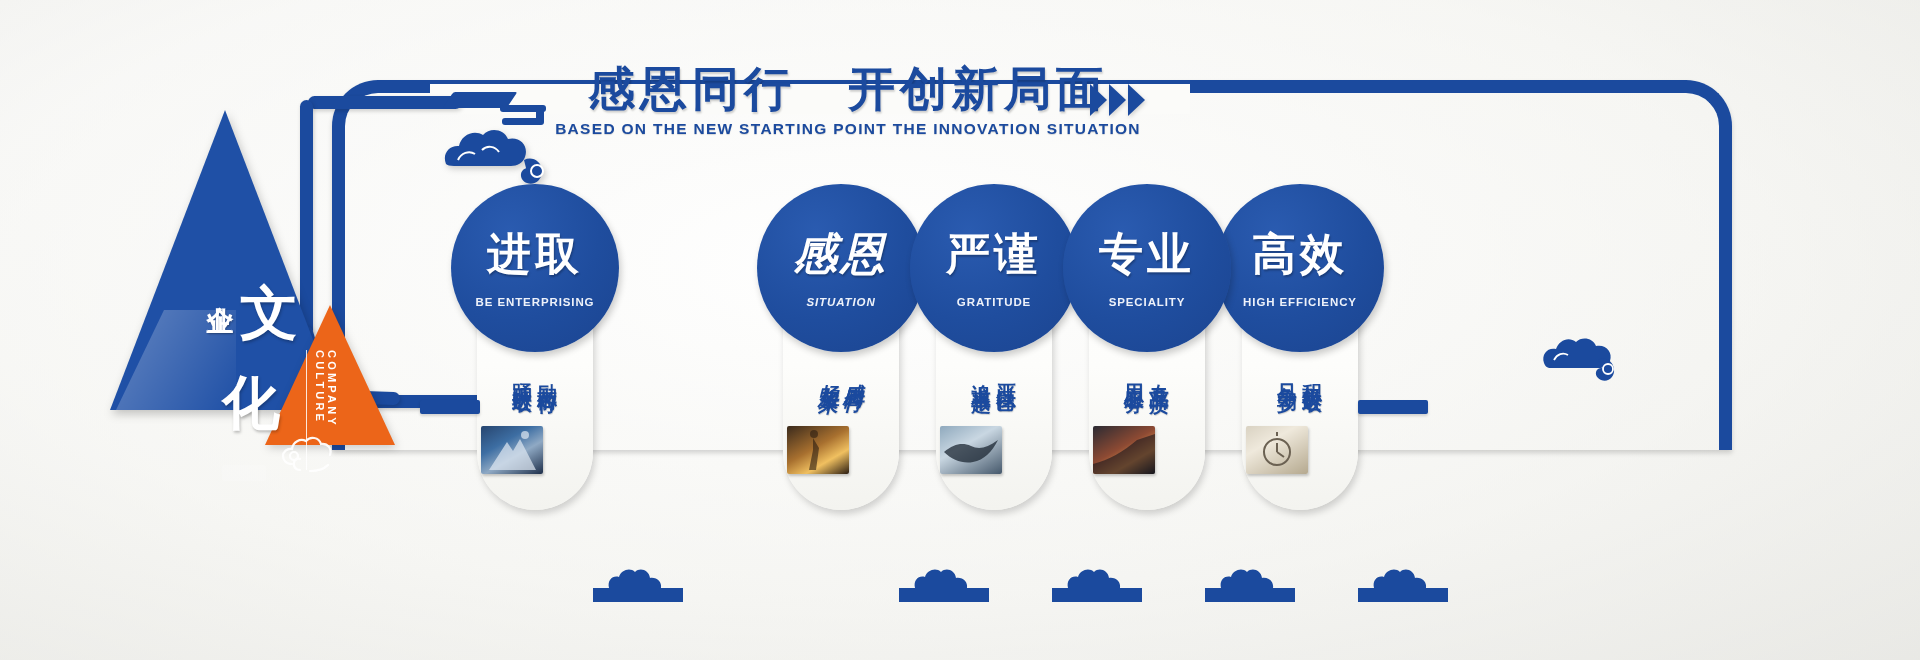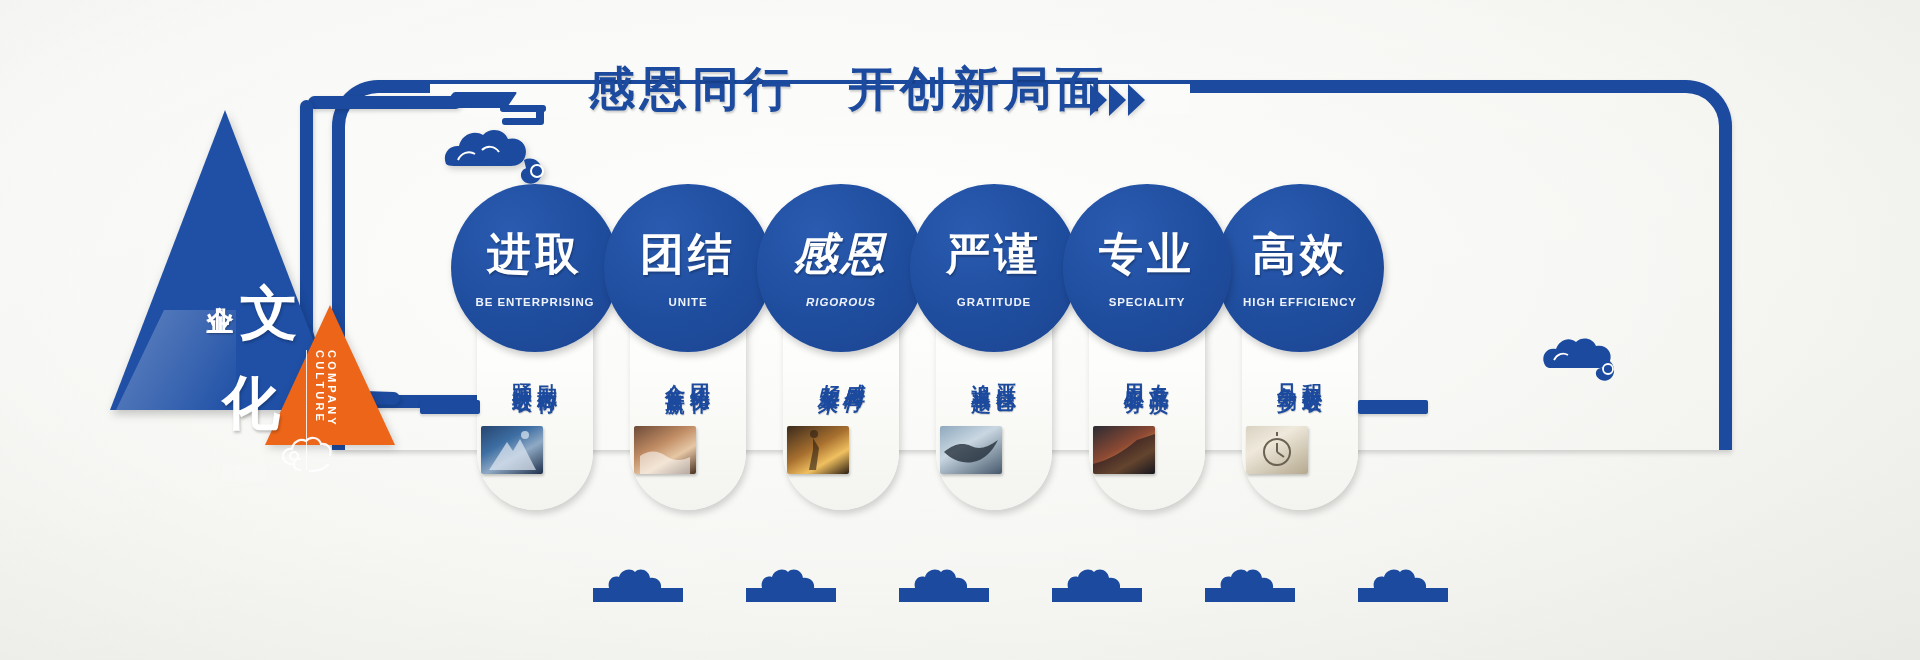--- a/index.html
+++ b/index.html
@@ -146,20 +146,21 @@
 
   <div class="tail">
     <b style="left:0;top:0;width:64px;height:16px;transform:skewX(-34deg);border-radius:2px;"></b>
     <b style="left:52px;top:13px;width:46px;height:7px;"></b>
     <b style="left:88px;top:13px;width:8px;height:20px;"></b>
     <b style="left:54px;top:26px;width:40px;height:7px;"></b>
   </div>
 
   <div class="head">
     <div class="head-cn">感恩同行　开创新局面</div>
+    <div class="head-en">BASED ON THE NEW STARTING POINT  THE INNOVATION SITUATION</div>
   </div>
 
   <div class="chevrons">
     <div class="chev"></div>
     <div class="chev"></div>
     <div class="chev"></div>
   </div>
 
   <div class="cloud" style="left:440px;top:120px;">
     <svg width="120" height="75" viewBox="0 0 120 75">
@@ -206,47 +207,25 @@
             </g>
           </svg>
       </div>
       <div class="pill-cloud">
         <svg width="90" height="40" viewBox="0 0 90 40">
             <path fill="#1b4a9e" d="M0 26h90v14H0zM16 26c-2-8 4-13 10-11 2-7 11-10 16-5 5-5 14-2 15 6 7-1 12 4 11 10z"></path>
           </svg>
       </div>
     </div>
 
-    <div class="pill" style="left:630px;">
-      <div class="circle">
-        <div class="cn">团结</div>
-        <div class="en">UNITE</div>
-      </div>
-      <div class="vtext">
-        <span>团结协作</span>
-        <span>合作共赢</span>
-      </div>
-      <div class="thumb" style="background:linear-gradient(150deg,#6d4b37 0%,#c08c64 40%,#e6c7a5 65%,#4a3020 100%);">
-        <svg width="62" height="48" viewBox="0 0 62 48">
-            <g opacity=".55" fill="#fff">
-        <path d="M6 30c8-6 18-6 26 0 7 5 16 5 24 1v17H6z"></path>
-            </g>
-          </svg>
-      </div>
-      <div class="pill-cloud">
-        <svg width="90" height="40" viewBox="0 0 90 40">
-            <path fill="#1b4a9e" d="M0 26h90v14H0zM16 26c-2-8 4-13 10-11 2-7 11-10 16-5 5-5 14-2 15 6 7-1 12 4 11 10z"></path>
-          </svg>
-      </div>
-    </div>
 
     <div class="pill" style="left:783px;font-style:italic;">
       <div class="circle">
         <div class="cn">感恩</div>
-        <div class="en">RIGOROUS</div>
+        <div class="en">SITUATION</div>
       </div>
       <div class="vtext">
         <span>感恩同行</span>
         <span>畅想未来</span>
       </div>
       <div class="thumb" style="background:linear-gradient(150deg,#3a2a1c 0%,#a8702f 45%,#f0c060 70%,#2b1d12 100%);">
         <svg width="62" height="48" viewBox="0 0 62 48">
             <g opacity=".6" fill="#2b1d12">
         <path d="M26 12l6 10-3 22h-7l4-20z"></path>
               <circle cx="27" cy="8" r="4"></circle>

